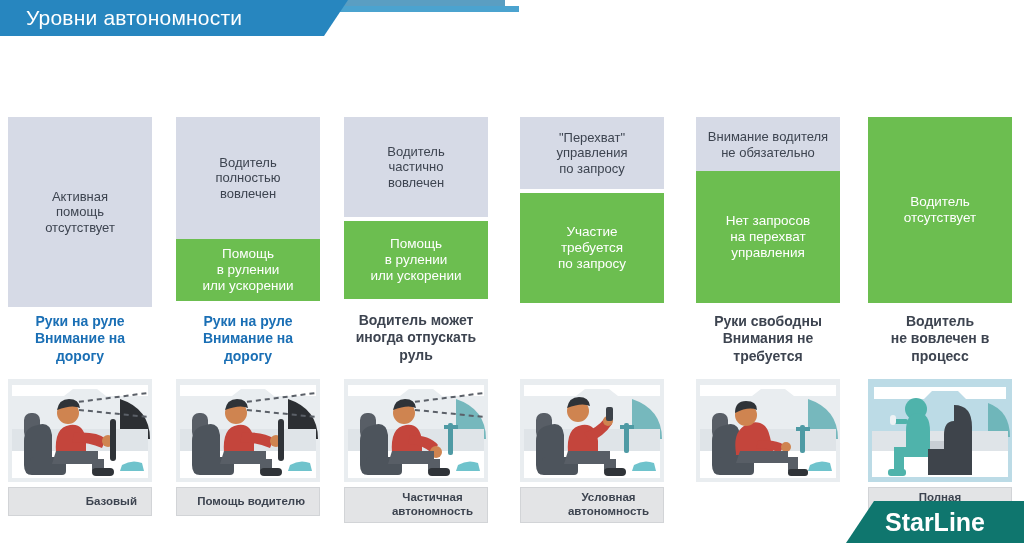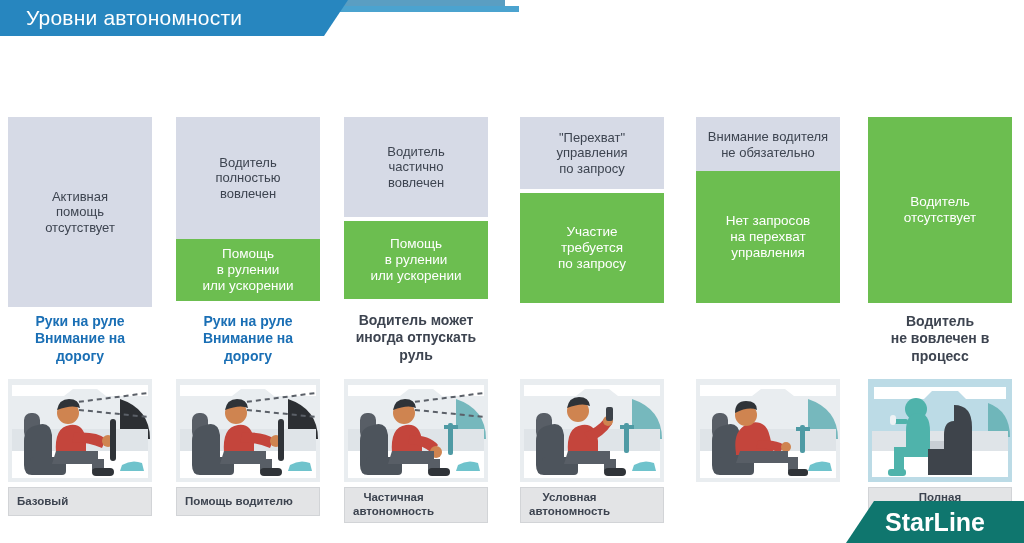--- a/index.html
+++ b/index.html
@@ -113,23 +113,23 @@
     width: 144px;
     top: 466px;
     min-height: 29px;
     background: #e3e4e6;
     color: #3d4450;
     font-size: 11.5px;
     font-weight: bold;
     line-height: 1.2;
     display: flex;
     align-items: center;
-    justify-content: flex-start;
+    justify-content: flex-end;
     text-align: center;
-    padding: 3px 8px;
+    padding: 3px 14px;
     border: 1px solid #d2d4d7;
   }
 
   
   #logo {
     position: absolute;
     right: 0; bottom: 0;
     width: 178px; height: 42px;
     background: #0f766e;
     color: #ffffff;
@@ -333,20 +333,24 @@
         <div class="col-head">Уровень 4</div>
         <div class="box box-grey" style="top: 96px; height: 55px;">
           <span style="white-space: pre-line;">Внимание водителя
 не обязательно</span>
         </div>
         <div class="box box-green" style="top: 150px; height: 132px;">
           <span style="white-space: pre-line;">Нет запросов
 на перехват
 управления</span>
         </div>
+        <div class="box box-white" style="top: 288px; height: 60px; flex-direction: column;">
+          <span class="t-dark" style="white-space: pre-line;">Руки свободны
+Внимания не требуется</span>
+        </div>
         <div class="illus">
           <svg viewBox="0 0 144 103" xmlns="http://www.w3.org/2000/svg">
             <rect width="144" height="103" fill="#e9edf0"></rect>
             <path d="M4 6 h136 v11 h-42 l-9 -7 h-24 l-9 7 h-52 z" fill="#ffffff"></path>
             <path d="M112 20 q30 10 30 40 h-30 z" fill="#76b8bd"></path>
             <rect x="4" y="50" width="136" height="22" fill="#dfe4e8"></rect>
             <rect x="4" y="72" width="136" height="27" fill="#ffffff"></rect>
             <path d="M114 86 q10 -6 20 -2 l2 8 h-24 z" fill="#6fc3cc"></path>
             <rect x="16" y="34" width="16" height="26" rx="7" fill="#585e66"></rect>
             <path d="M30 46 q12 -4 14 10 v40 h-20 q-8 0 -8 -10 v-24 q0 -14 14 -16 z" fill="#4d545c"></path>

